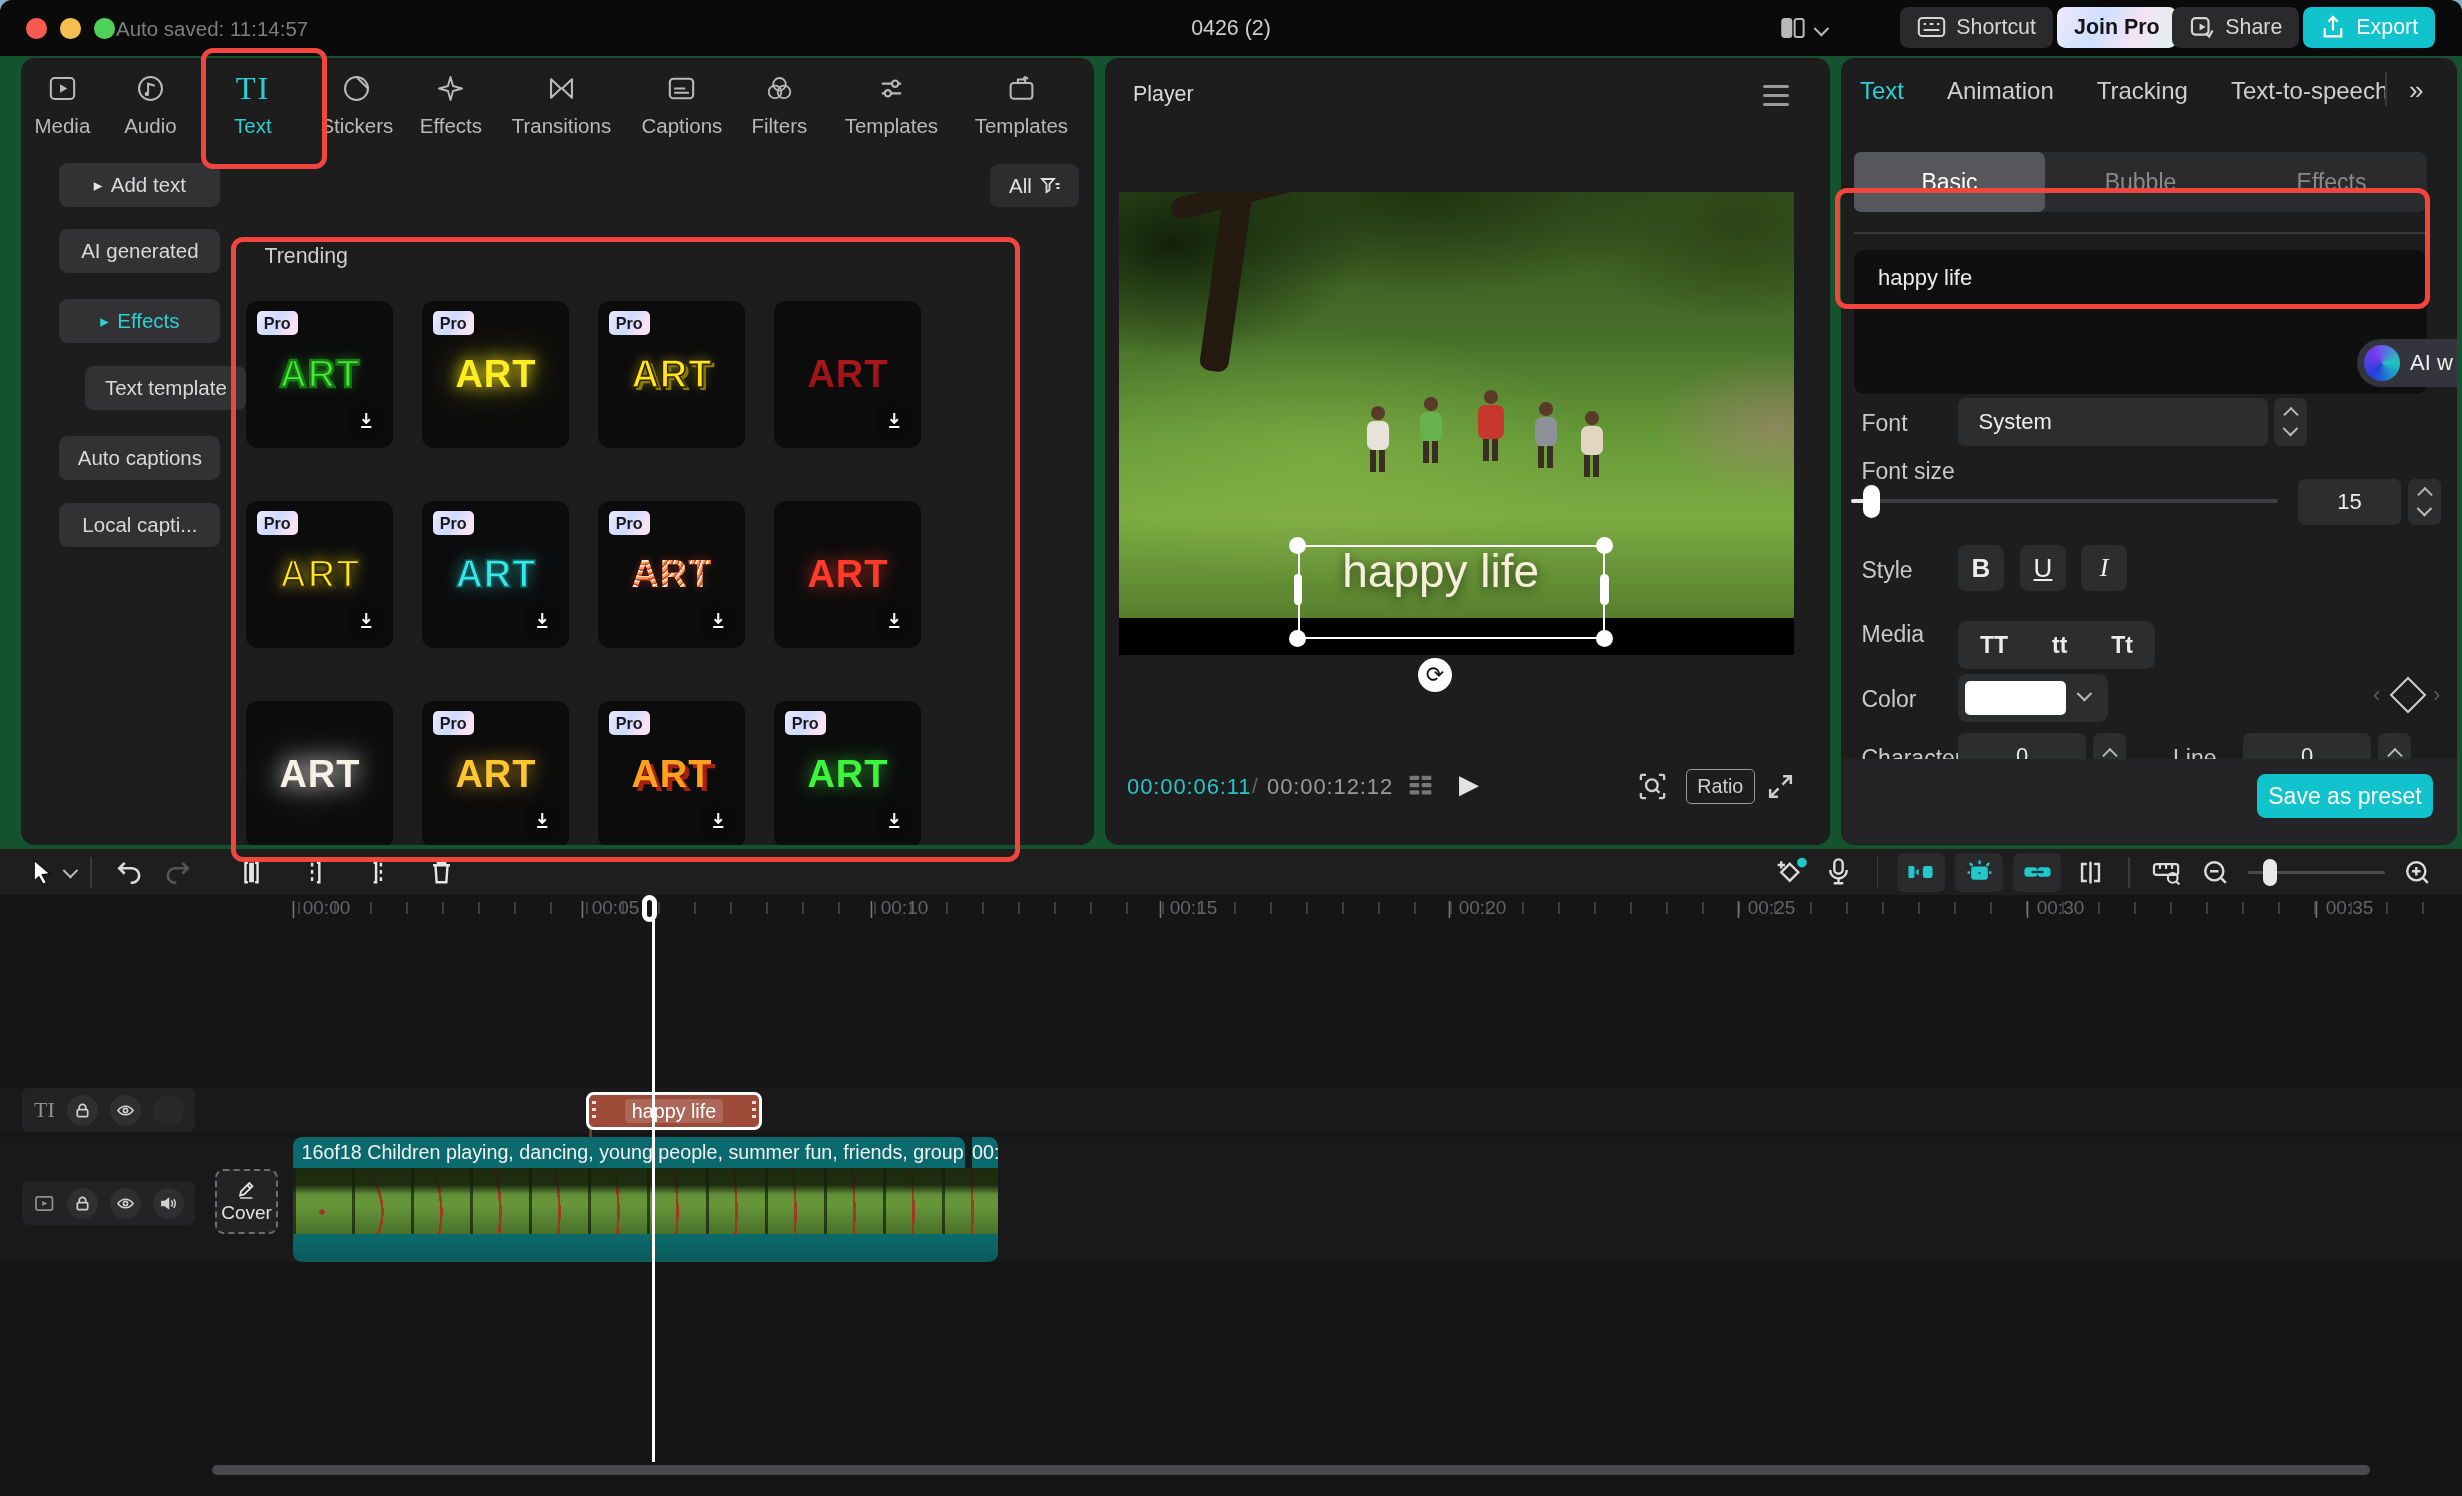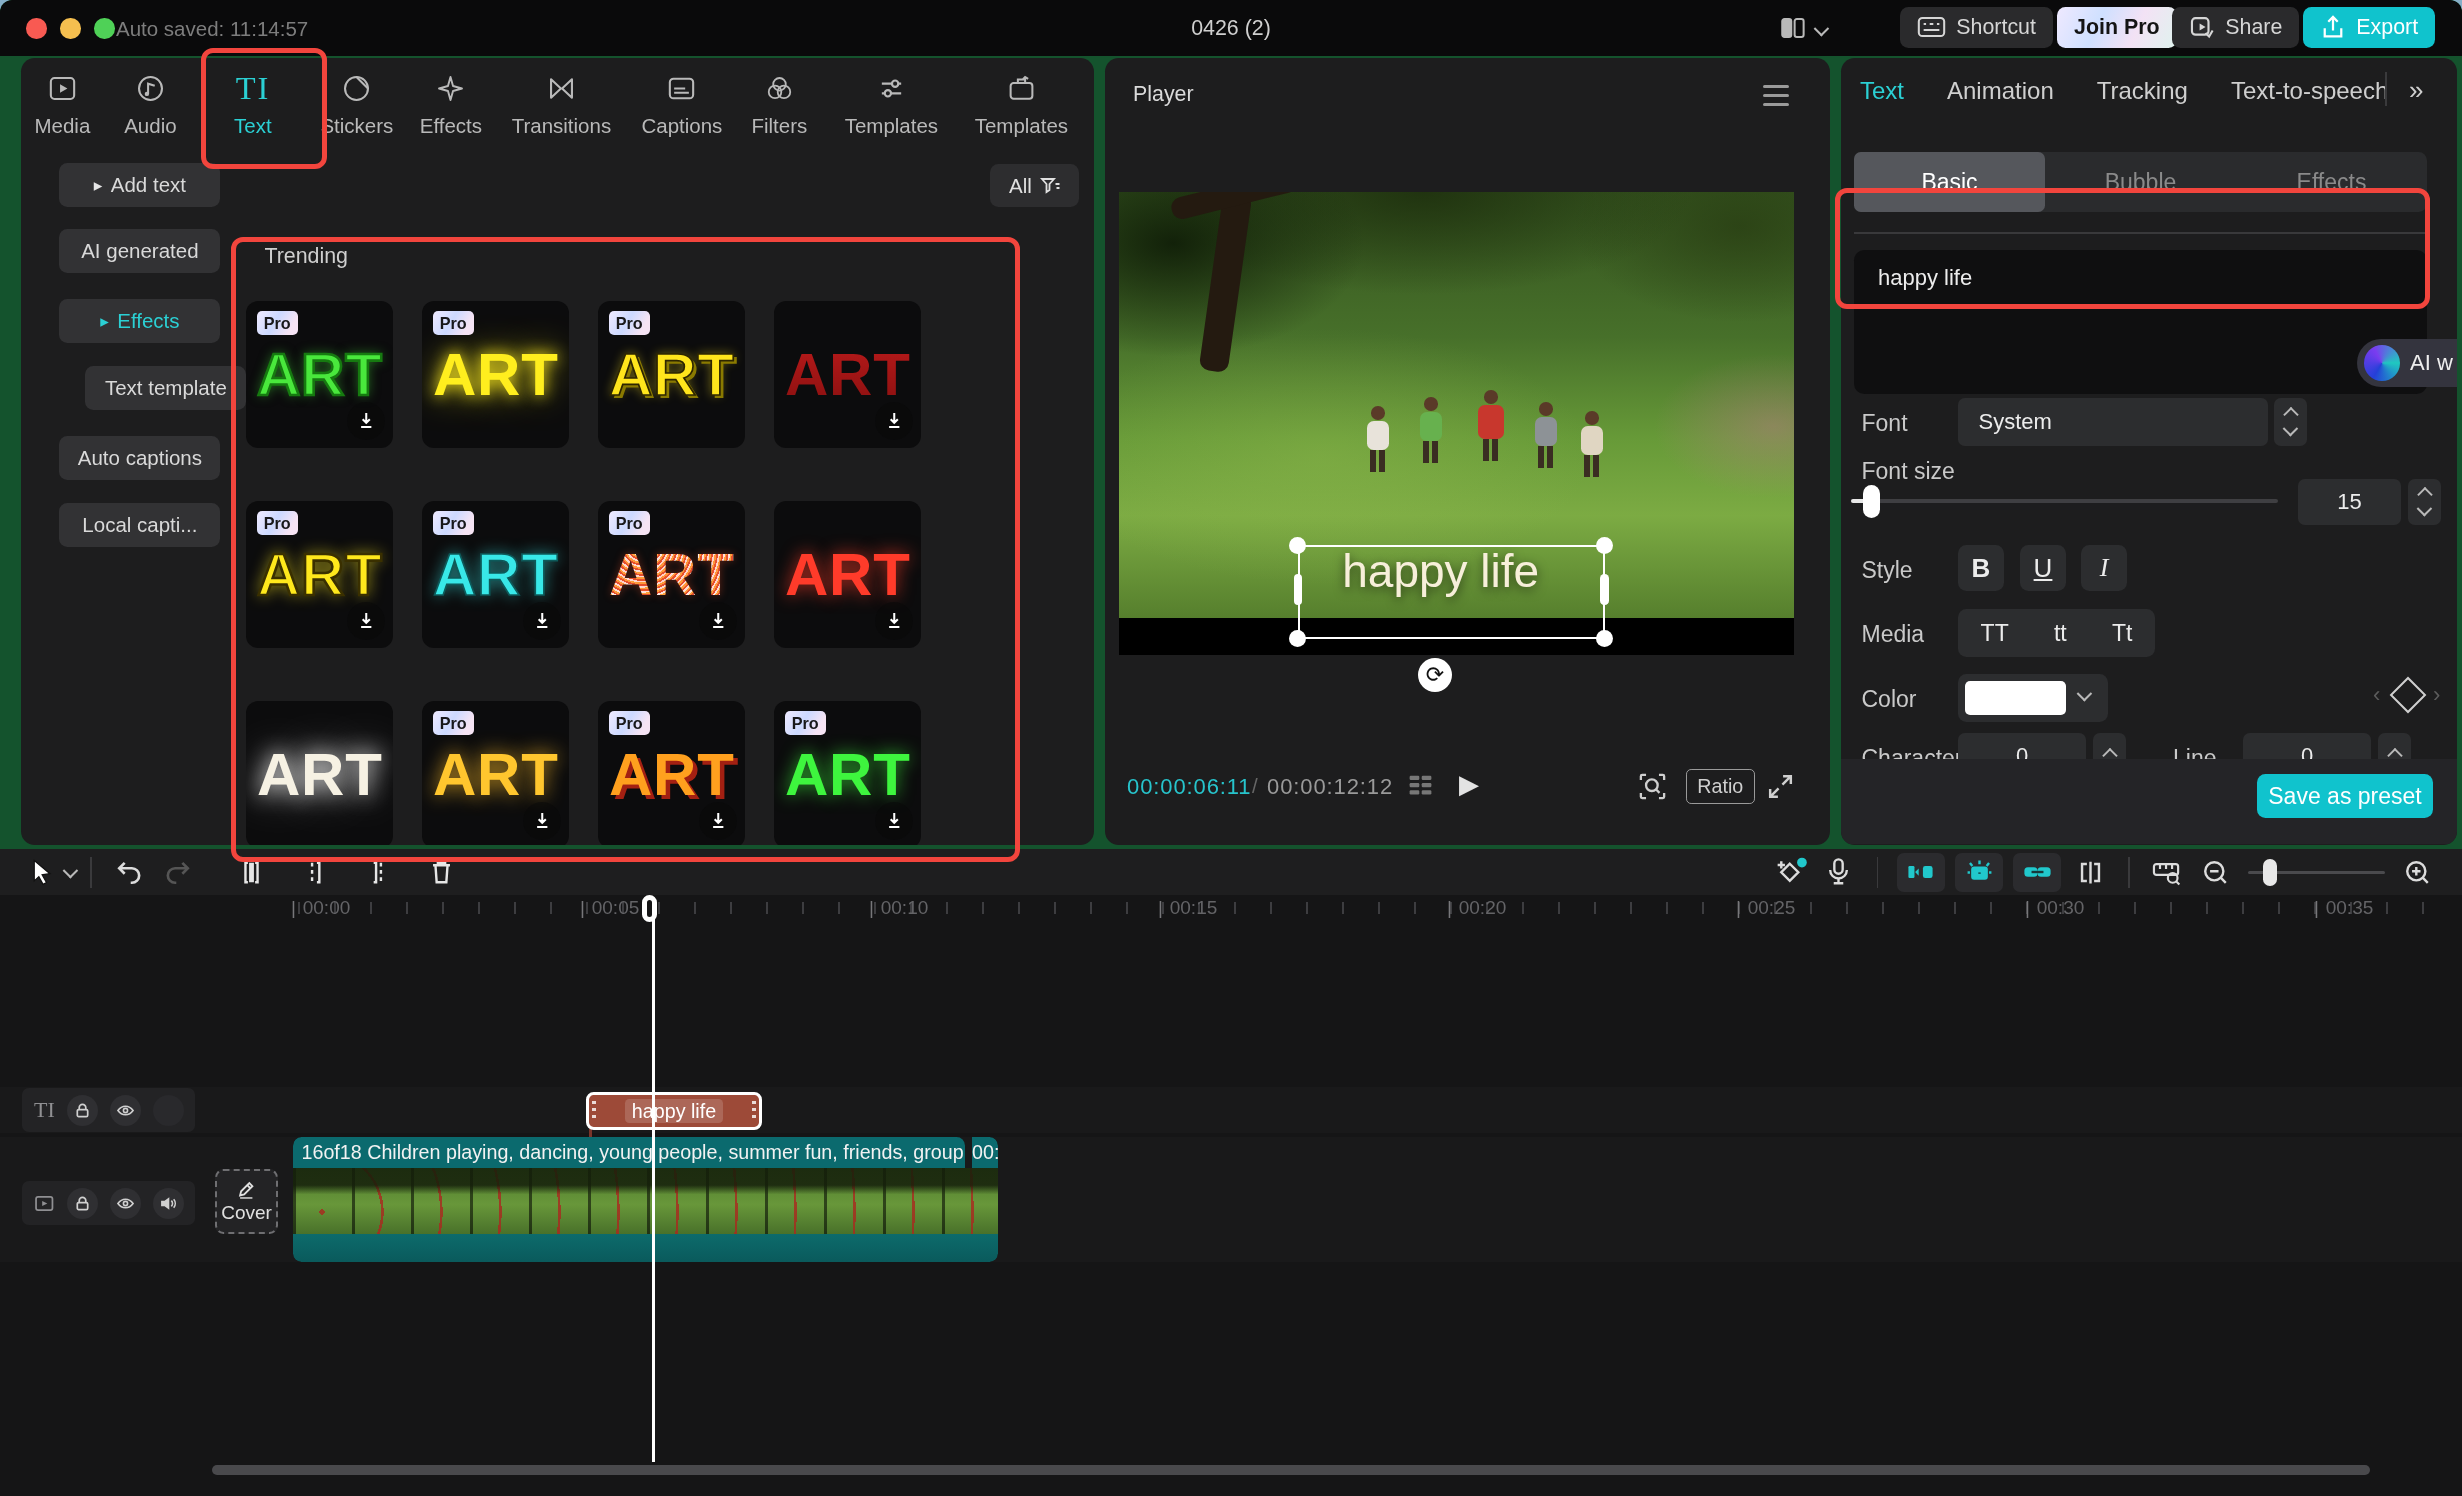--- a/index.html
+++ b/index.html
@@ -26,21 +26,21 @@
   .tab.active{color:#2bd0d4;}
   .ti-glyph{font-family:"Liberation Serif",serif;font-size:32.5px;line-height:32.5px;letter-spacing:1.7px;color:#b9b9b9;}
   .tab.active .ti-glyph{color:#2bd0d4;}
   .side-btn{left:38px;width:161px;height:44px;background:#323234;border-radius:8.5px;display:flex;align-items:center;justify-content:center;gap:8.5px;font-size:20.5px;color:#d9d9d9;}
   .side-btn .arr{font-size:17px;color:#e6e6e6;}
   .side-btn.active{color:#2bd0d4;}
   .side-btn.active .arr{color:#2bd0d4;}
   #filter-all{left:969px;top:106px;width:89px;height:43px;background:#2d2d2f;border-radius:8.5px;display:flex;align-items:center;justify-content:center;gap:6.8px;color:#e0e0e0;font-size:20.5px;}
   #trending-title{left:243px;top:186px;font-size:21.4px;color:#cfcfcf;}
   .tile{position:absolute;width:147px;height:147px;background:#0c0c0d;border-radius:12px;overflow:hidden;}
-  .tile .art{position:absolute;left:0;top:0;width:100%;height:100%;display:flex;align-items:center;justify-content:center;font-size:60px;font-weight:bold;letter-spacing:0.9px;}
+  .tile .art{position:absolute;left:0;top:0;width:100%;height:100%;display:flex;align-items:center;justify-content:center;font-size:38px;font-weight:bold;letter-spacing:0.9px;}
   .pro{position:absolute;left:10.3px;top:10.3px;width:41px;height:24px;border-radius:5.1px;background:linear-gradient(120deg,#efeaff,#ccd9ff 45%,#f6e4f4 80%);color:#18181a;font-size:16.2px;font-weight:bold;display:flex;align-items:center;justify-content:center;}
   .dl{position:absolute;right:8.5px;bottom:8.5px;width:38px;height:38px;border-radius:50%;background:rgba(10,10,10,.55);display:flex;align-items:center;justify-content:center;}
   
   .art--green-outline{color:var(--c);-webkit-text-stroke:2.6px #167a10;text-shadow:0 0 12px rgba(70,230,60,.5);}
   .art--yellow-glow{color:var(--c);text-shadow:0 0 15.4px var(--c),0 0 34px rgba(255,238,30,.7);}
   .art--yellow-3d{color:var(--c);-webkit-text-stroke:1.7px #2e2600;text-shadow:3.4px 3.4px 0 #8a7a00,0 0 10.3px rgba(255,230,30,.45);}
   .art--dark-red{background:linear-gradient(180deg,#d42020,#6e0a0a);-webkit-background-clip:text;background-clip:text;color:transparent;}
   .art--yellow-outline-glow{color:var(--c);-webkit-text-stroke:2.6px #3a3000;text-shadow:0 0 15.4px rgba(255,235,30,.65);}
   .art--cyan-glow{color:var(--c);-webkit-text-stroke:1.7px #0d5a5a;text-shadow:0 0 15.4px rgba(56,232,232,.6);}
   .art--confetti{background:repeating-radial-gradient(circle at 30% 30%,#fff 0 1.7px,#ffb040 1.7px 3.4px,#e05030 3.4px 5.1px);-webkit-background-clip:text;background-clip:text;color:transparent;text-shadow:0 0 8.5px rgba(255,80,40,.35);}
@@ -98,21 +98,21 @@
   .rlabel{position:absolute;left:20.5px;font-size:23px;color:#c9c9c9;}
   .field{position:absolute;background:#2c2d2f;border-radius:6.8px;display:flex;align-items:center;}
   .stepper{position:absolute;width:32.5px;background:#2c2d2f;border-radius:6.8px;display:flex;flex-direction:column;align-items:center;justify-content:center;gap:6px;}
   .chv{width:9.4px;height:9.4px;border-left:2.6px solid #b9b9b9;border-bottom:2.6px solid #b9b9b9;}
   .chv.up{transform:rotate(135deg);}
   .chv.down{transform:rotate(-45deg);margin-top:-3.4px;}
   #slider-track{position:absolute;left:10.3px;top:441px;width:427px;height:4.3px;background:#3f3f42;border-radius:2.6px;}
   #slider-fill{position:absolute;left:10.3px;top:441px;width:19px;height:4.3px;background:#e8e8e8;border-radius:2.6px;}
   #slider-handle{position:absolute;left:22px;top:427px;width:17px;height:32.5px;background:#fff;border-radius:8.5px;}
   .stylebtn{position:absolute;width:46px;height:46px;background:#2c2d2f;border-radius:8.5px;color:#ececec;font-size:26px;display:flex;align-items:center;justify-content:center;}
-  #case-pill{position:absolute;left:117px;top:551px;width:197px;height:48px;background:#2c2d2f;border-radius:8.5px;display:flex;align-items:center;justify-content:space-around;color:#ececec;font-size:23px;font-weight:normal;}
+  #case-pill{position:absolute;left:117px;top:563px;width:197px;height:48px;background:#2c2d2f;border-radius:8.5px;display:flex;align-items:center;justify-content:space-around;color:#ececec;font-size:23px;font-weight:bold;}
   #color-ctrl{left:117px;top:616px;width:150px;height:48px;background:#2c2d2f;border-radius:8.5px;}
   #color-swatch{position:absolute;left:6.8px;top:6.8px;width:101px;height:34px;background:#fff;border-radius:5.1px;}
   #kf-diamond{position:absolute;left:554px;top:624px;width:22px;height:22px;border:2.6px solid #cfcfcf;transform:rotate(45deg);}
   .kf-arr{position:absolute;top:624px;font-size:22px;color:#5c5c5c;}
   #char-row{position:absolute;left:0;top:675px;width:616px;height:60px;}
   #save-bar{position:absolute;left:0;top:701px;width:616px;height:85px;background:#242427;}
   #save-preset{position:absolute;left:416px;top:15.4px;width:176px;height:44px;background:#10c3cd;border-radius:8.5px;color:#fff;font-size:23px;display:flex;align-items:center;justify-content:center;}
 
   
   #tl-toolbar{left:0px;top:849px;width:2462px;height:46px;background:#1e1e1f;display:flex;align-items:center;}

